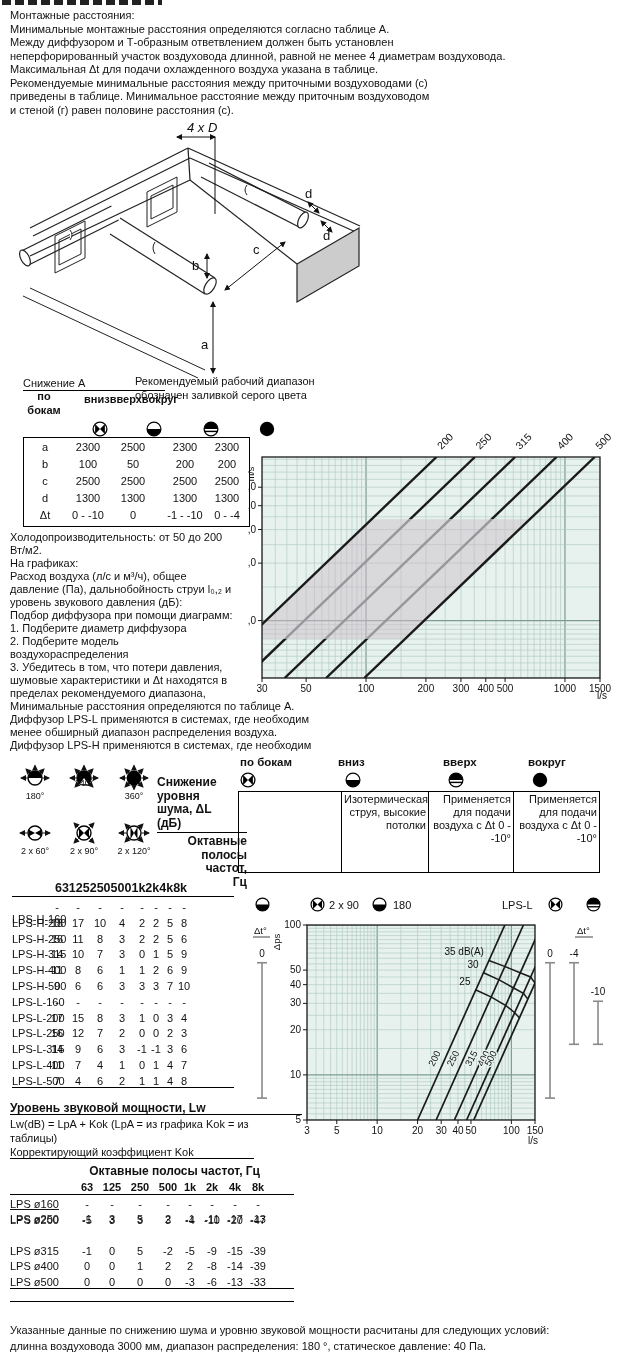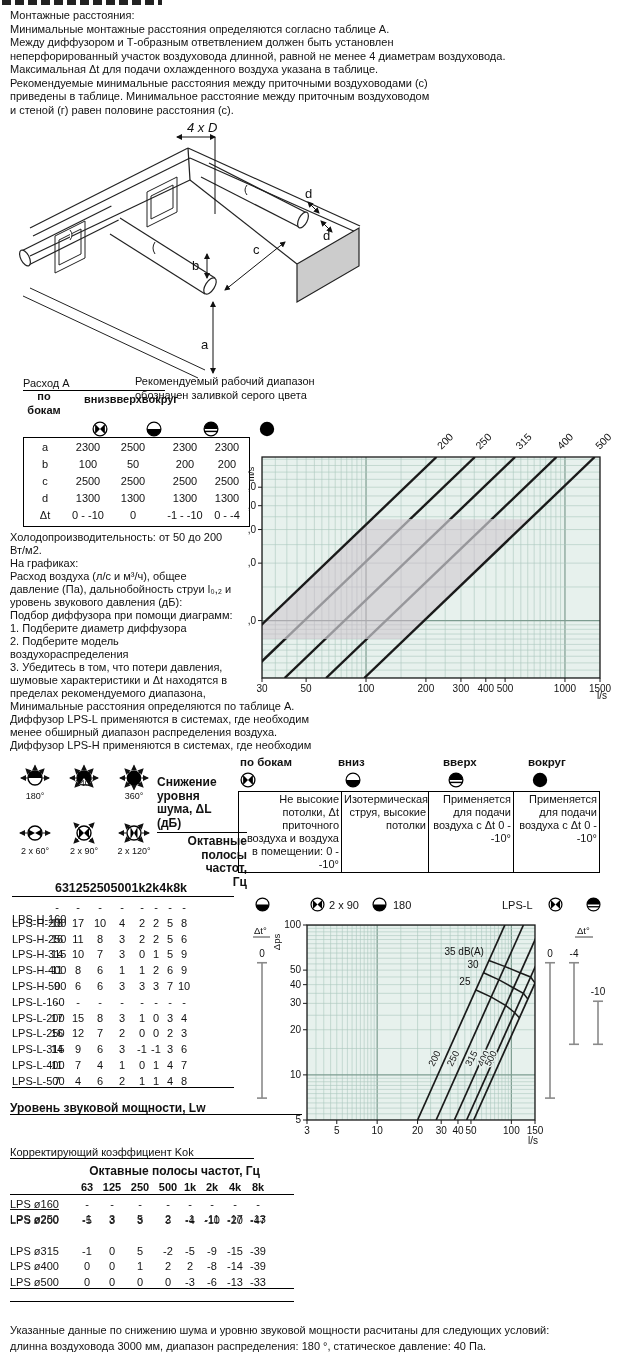--- a/index.html
+++ b/index.html
@@ -111,21 +111,21 @@
     <text x="238" y="136" font-size="13">c</text>
     <line x1="270" y1="124" x2="210" y2="172" stroke="#111" stroke-width="1" marker-start="url(#arr)" marker-end="url(#arr)"></line>
 
     <text x="177" y="152" font-size="13">b</text>
     <line x1="192" y1="136" x2="192" y2="160" stroke="#111" stroke-width="1" marker-start="url(#arr)" marker-end="url(#arr)"></line>
 
     <text x="186" y="231" font-size="13">a</text>
     <line x1="198" y1="184" x2="198" y2="255" stroke="#111" stroke-width="1" marker-start="url(#arr)" marker-end="url(#arr)"></line>
   </svg>
 
-  <div class="abs" style="left:23px;top:377px;width:142px;border-bottom:1px solid #000;padding-bottom:1px;">Расход А</div>
+  <div class="abs" style="left:23px;top:377px;width:142px;border-bottom:1px solid #000;padding-bottom:1px;">Снижение А</div>
   <div class="abs pre" style="left:135px;top:375px;width:190px;">Рекомендуемый рабочий диапазон
 обозначен заливкой серого цвета</div>
   <div class="abs pre b" style="left:20px;top:389px;width:48px;text-align:center;line-height:14px;">по
 бокам</div>
   <div class="abs b" style="left:84px;top:393px;">внизвверхвокруг</div>
   <svg class="abs" style="left:92px;top:421px" width="16" height="16">
       <use href="#ic-side"></use>
     </svg>
   <svg class="abs" style="left:146px;top:421px" width="16" height="16">
       <use href="#ic-down"></use>
@@ -607,21 +607,20 @@
   <svg class="abs" style="left:448px;top:772px" width="16" height="16">
       <use href="#ic-up"></use>
     </svg>
   <svg class="abs" style="left:532px;top:772px" width="16" height="16">
       <use href="#ic-around"></use>
     </svg>
   <div class="abs" style="left:238px;top:791px;width:360px;height:80px;border:1px solid #000;">
     <div class="abs" style="left:102px;top:0;width:0;height:100%;border-left:1px solid #000;"></div>
     <div class="abs" style="left:189px;top:0;width:0;height:100%;border-left:1px solid #000;"></div>
     <div class="abs" style="left:274px;top:0;width:0;height:100%;border-left:1px solid #000;"></div>
-    <div class="appcell" style="left:0;top:0;width:98px;">Не высокие потолки, Δt приточного воздуха и воздуха в помещении: 0 - -10°</div>
     <div class="appcell" style="left:103px;top:0;width:82px;">Изотермическая струя, высокие потолки</div>
     <div class="appcell" style="left:190px;top:0;width:80px;">Применяется для подачи воздуха с Δt 0 - -10°</div>
     <div class="appcell" style="left:275px;top:0;width:81px;">Применяется для подачи воздуха с Δt 0 - -10°</div>
   </div>
 
   <svg class="abs" style="left:255px;top:897px" width="15" height="15">
       <use href="#ic-down"></use>
     </svg>
   <svg class="abs" style="left:310px;top:897px" width="15" height="15">
       <use href="#ic-side"></use>
@@ -780,20 +779,22 @@
       <line x1="319" y1="132.28749060308178" x2="329" y2="132.28749060308178" stroke="#8a8a8a" stroke-width="1.6"></line>
       <text x="324" y="44.741892882900856" font-size="10" text-anchor="middle">-4</text>
       <line x1="348" y1="89.23534432939648" x2="348" y2="132.28749060308178" stroke="#8a8a8a" stroke-width="1.6"></line>
       <line x1="343" y1="89.23534432939648" x2="353" y2="89.23534432939648" stroke="#8a8a8a" stroke-width="1.6"></line>
       <line x1="343" y1="132.28749060308178" x2="353" y2="132.28749060308178" stroke="#8a8a8a" stroke-width="1.6"></line>
       <text x="348" y="83.23534432939648" font-size="10" text-anchor="middle">-10</text>
     </svg>
 
   <div class="abs b" style="left:10px;top:1101px;font-size:12px;">Уровень звуковой мощности, Lw</div>
   <div class="rule" style="left:10px;top:1114px;width:292px;"></div>
+  <div class="abs pre" style="left:10px;top:1117px;width:300px;line-height:14px;">Lw(dB) = LpA + Kok (LpA = из графика Kok = из
+таблицы)</div>
   <div class="abs" style="left:10px;top:1146px;">Корректирующий коэффициент Kok</div>
   <div class="rule" style="left:10px;top:1158px;width:244px;"></div>
   <div class="abs b" style="left:10px;top:1164px;width:250px;text-align:right;font-size:12px;">Октавные полосы частот, Гц</div>
   <div id="kok-rows" class="abs" style="left:10px;top:1181px;width:290px;height:112px;">
       <div class="trow b" style="top: 0px;">
         <span class="tnum" style="left: 77px;">63</span>
         <span class="tnum" style="left: 102px;">125</span>
         <span class="tnum" style="left: 130px;">250</span>
         <span class="tnum" style="left: 158px;">500</span>
         <span class="tnum" style="left: 180px;">1k</span>

